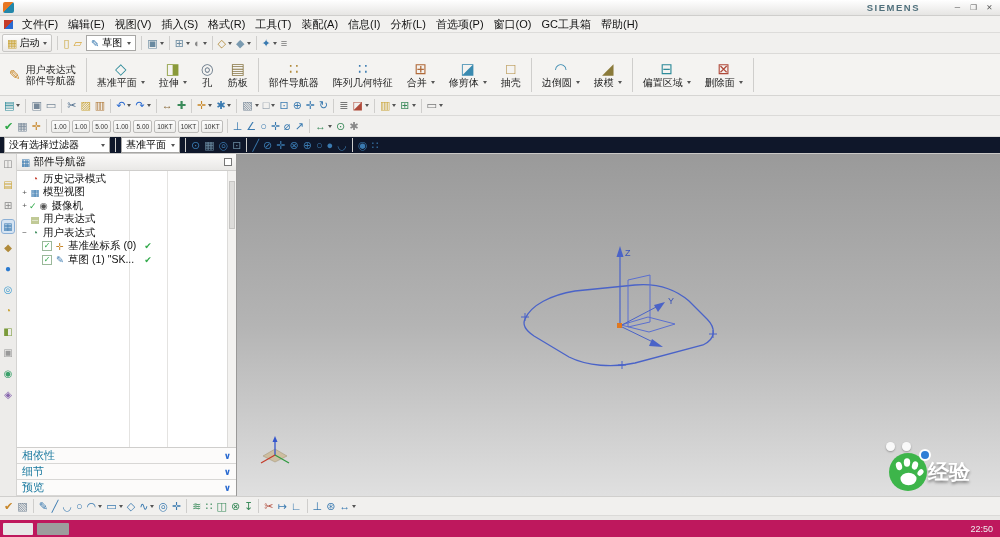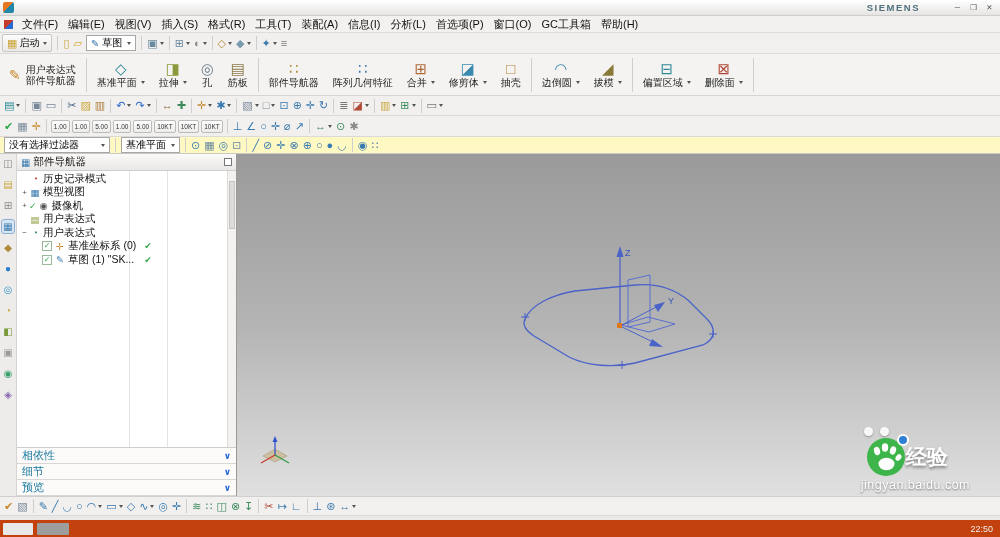--- a/index.html
+++ b/index.html
@@ -39,21 +39,21 @@
   .ribbon { height:42px; background:#f4f3f1; border-bottom:1px solid #d6d5d3; display:flex; align-items:stretch; padding:0 2px; overflow:hidden; }
   .ribbon .sep { height:34px; align-self:center; }
   .rbtn { display:flex; flex-direction:column; align-items:center; justify-content:center; padding:0 7px; font-size:10px; color:#222; line-height:11px; white-space:nowrap; }
   .rbtn .ric { font-size:15px; line-height:16px; }
   .rbtn .rlbrow { display:flex; align-items:center; gap:2px; }
   .rbtn.two { flex-direction:row; gap:5px; }
   .rbtn.two .ric { font-size:14px; }
   .rbtn.two .rtx { display:flex; flex-direction:column; line-height:11px; }
 
   
-  .filterbar { height:17px; background:#fef9c3; border-bottom:1px solid #c9c8c6; display:flex; align-items:center; font-size:10px; padding:0 2px; }
+  .filterbar { height:17px; background:#0f172a; border-bottom:1px solid #c9c8c6; display:flex; align-items:center; font-size:10px; padding:0 2px; }
 
   
   .main { display:flex; height:342px; }
   .leftstrip { width:17px; background:#edecea; border-right:1px solid #d5d4d2; display:flex; flex-direction:column; align-items:center; padding-top:3px; gap:8px; flex:none; }
   .leftstrip .ticon { height:13px; padding:0 1px; }
   .leftstrip .glyph { font-size:10px; }
 
   .navigator { width:220px; min-width:220px; background:#fff; border-right:1px solid #9a9998; display:flex; flex-direction:column; font-size:10.5px; color:#111; }
   .nav-header { height:17px; min-height:17px; background:linear-gradient(#fbfaf9,#e9e8e6); border-bottom:1px solid #cfcecc; display:flex; align-items:center; padding:0 4px; gap:3px; }
   .nh-icon { color:#3a7ab0; font-size:10px; }
@@ -90,21 +90,21 @@
   .wm-row { display:flex; align-items:center; }
   .wm-brand { font-size:27px; font-weight:bold; text-shadow:0 2px 3px rgba(0,0,0,.45); }
   .wm-paw { position:relative; width:40px; height:40px; margin:0 2px 0 5px; flex:none; }
   .wm-badge { position:absolute; top:-3px; right:-3px; width:12px; height:12px; border-radius:50%; background:#2f7fd6; border:2px solid #fff; }
   .wm-cn { font-size:21px; font-weight:bold; text-shadow:0 2px 3px rgba(0,0,0,.45); margin-left:-2px; }
   .wm-url { font-size:12.5px; margin-top:1px; text-shadow:0 1px 2px rgba(0,0,0,.5); letter-spacing:.5px; }
 
   .bottombar { height:20px; border-top:1px solid #d0cfcd; font-size:10px; }
   .bottombar .glyph { font-size:11px; }
   .statusgap { height:4px; background:#e9e8e6; }
-  .taskbar { height:17px; background:#c2410c; display:flex; align-items:center; padding:0 3px; }
+  .taskbar { height:17px; background:#be185d; display:flex; align-items:center; padding:0 3px; }
   .tb1 { width:30px; height:12px; background:#e8e8e8; border-radius:1px; }
   .tb2 { width:32px; height:12px; background:#9d9d9d; margin-left:4px; border-radius:1px; }
   .clock { margin-left:auto; color:#eee; font-size:9px; padding-right:4px; }
 </style>
 </head>
 <body>
 
 <div id="app">
 
   <div class="titlebar">
@@ -652,21 +652,20 @@
               <ellipse cx="11" cy="14" rx="3" ry="4.2" fill="#fff" transform="rotate(-18 11 14)"></ellipse>
               <ellipse cx="19" cy="10.5" rx="3.2" ry="4.2" fill="#fff"></ellipse>
               <ellipse cx="27" cy="13.5" rx="3" ry="4.2" fill="#fff" transform="rotate(18 27 13.5)"></ellipse>
               <ellipse cx="32.5" cy="20.5" rx="2.6" ry="3.6" fill="#fff" transform="rotate(38 32.5 20.5)"></ellipse>
               <ellipse cx="20.5" cy="27" rx="8" ry="6.2" fill="#fff"></ellipse>
             </svg>
             <span class="wm-badge"></span>
           </span>
           <span class="wm-cn">经验</span>
         </div>
-        <div class="wm-url">jingyan.baidu.com</div>
       </div>
     </div>
   </div>
 
   <div class="toolbar bottombar" id="bottombar">
       <span class="ticon">
         <span class="glyph" style="color: rgb(200, 135, 42);">✔</span>
       </span>
       <span class="ticon">
         <span class="glyph" style="color: rgb(122, 138, 154);">▧</span>

